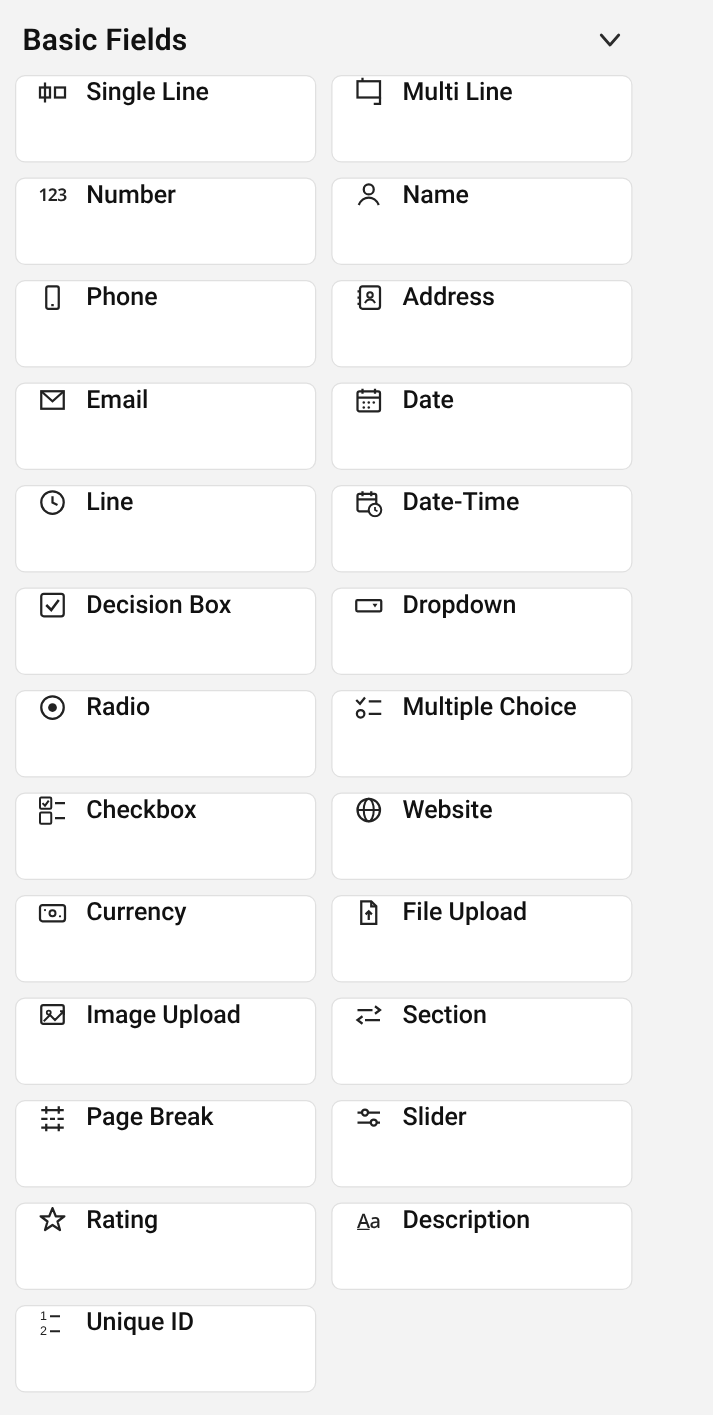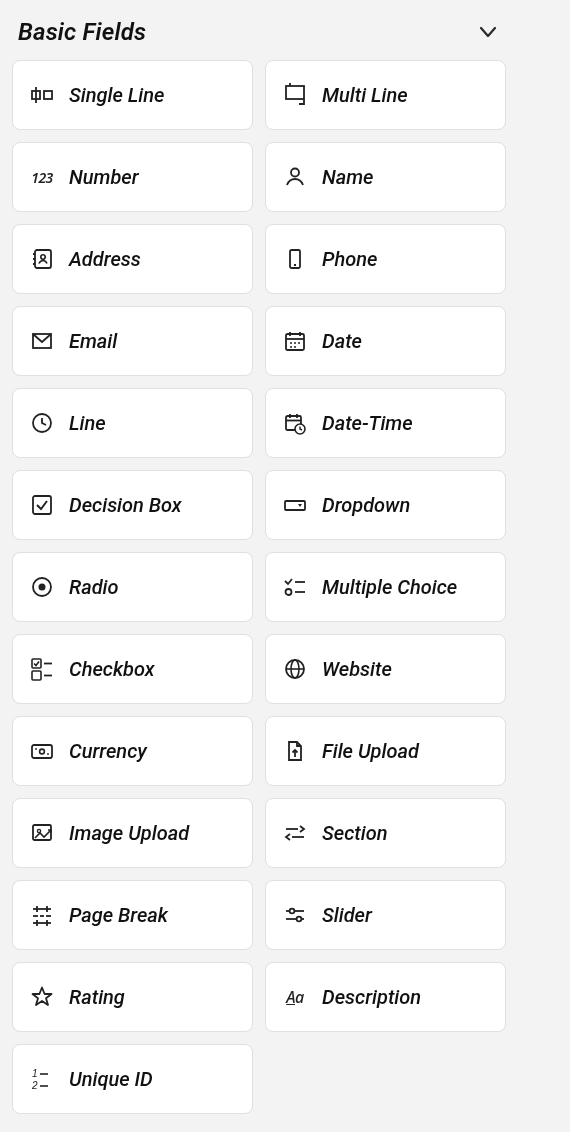--- a/index.html
+++ b/index.html
@@ -6,21 +6,20 @@
   html, body {
     width: 570px;
     height: 1132px;
     background: #f3f3f3;
     font-family: -apple-system, BlinkMacSystemFont, "Segoe UI", Roboto, Helvetica, Arial, sans-serif;
     color: #111;
   }
   .panel {
     width: 518px;
     padding: 12px 10px 12px 10px;
-    font-style: italic;
   }
   .header {
     display: flex;
     align-items: center;
     justify-content: space-between;
     padding: 6px 8px 14px 8px;
   }
   .header h1 {
     font-size: 24px;
     font-weight: 600;
@@ -34,21 +33,21 @@
     color: #2b2b2b;
   }
   .grid {
     display: grid;
     grid-template-columns: 1fr 1fr;
     gap: 12px 12px;
     padding: 0 2px;
   }
   .field-card {
     display: flex;
-    align-items: center;
+    align-items: flex-start;
     gap: 14px;
     height: 70px;
     border: 1px solid #e0e0e0;
     border-radius: 8px;
     background: #ffffff;
     padding: 0 14px 0 16px;
     cursor: pointer;
     box-shadow: 0 0 0 rgba(0,0,0,0);
   }
   .field-card .icon {
@@ -262,33 +261,33 @@
         <svg viewBox="0 0 24 24" width="24" height="24">
             <use href="#i-person"></use>
           </svg>
       </span>
       <span class="label">Name</span>
     </div>
 
     <div class="field-card">
       <span class="icon">
         <svg viewBox="0 0 24 24" width="24" height="24">
+            <use href="#i-phone"></use>
+          </svg>
+      </span>
+      <span class="label">Phone</span>
+    </div>
+
+    <div class="field-card">
+      <span class="icon">
+        <svg viewBox="0 0 24 24" width="24" height="24">
             <use href="#i-address-book"></use>
           </svg>
       </span>
       <span class="label">Address</span>
-    </div>
-
-    <div class="field-card">
-      <span class="icon">
-        <svg viewBox="0 0 24 24" width="24" height="24">
-            <use href="#i-phone"></use>
-          </svg>
-      </span>
-      <span class="label">Phone</span>
     </div>
 
     <div class="field-card">
       <span class="icon">
         <svg viewBox="0 0 24 24" width="24" height="24">
             <use href="#i-envelope"></use>
           </svg>
       </span>
       <span class="label">Email</span>
     </div>

